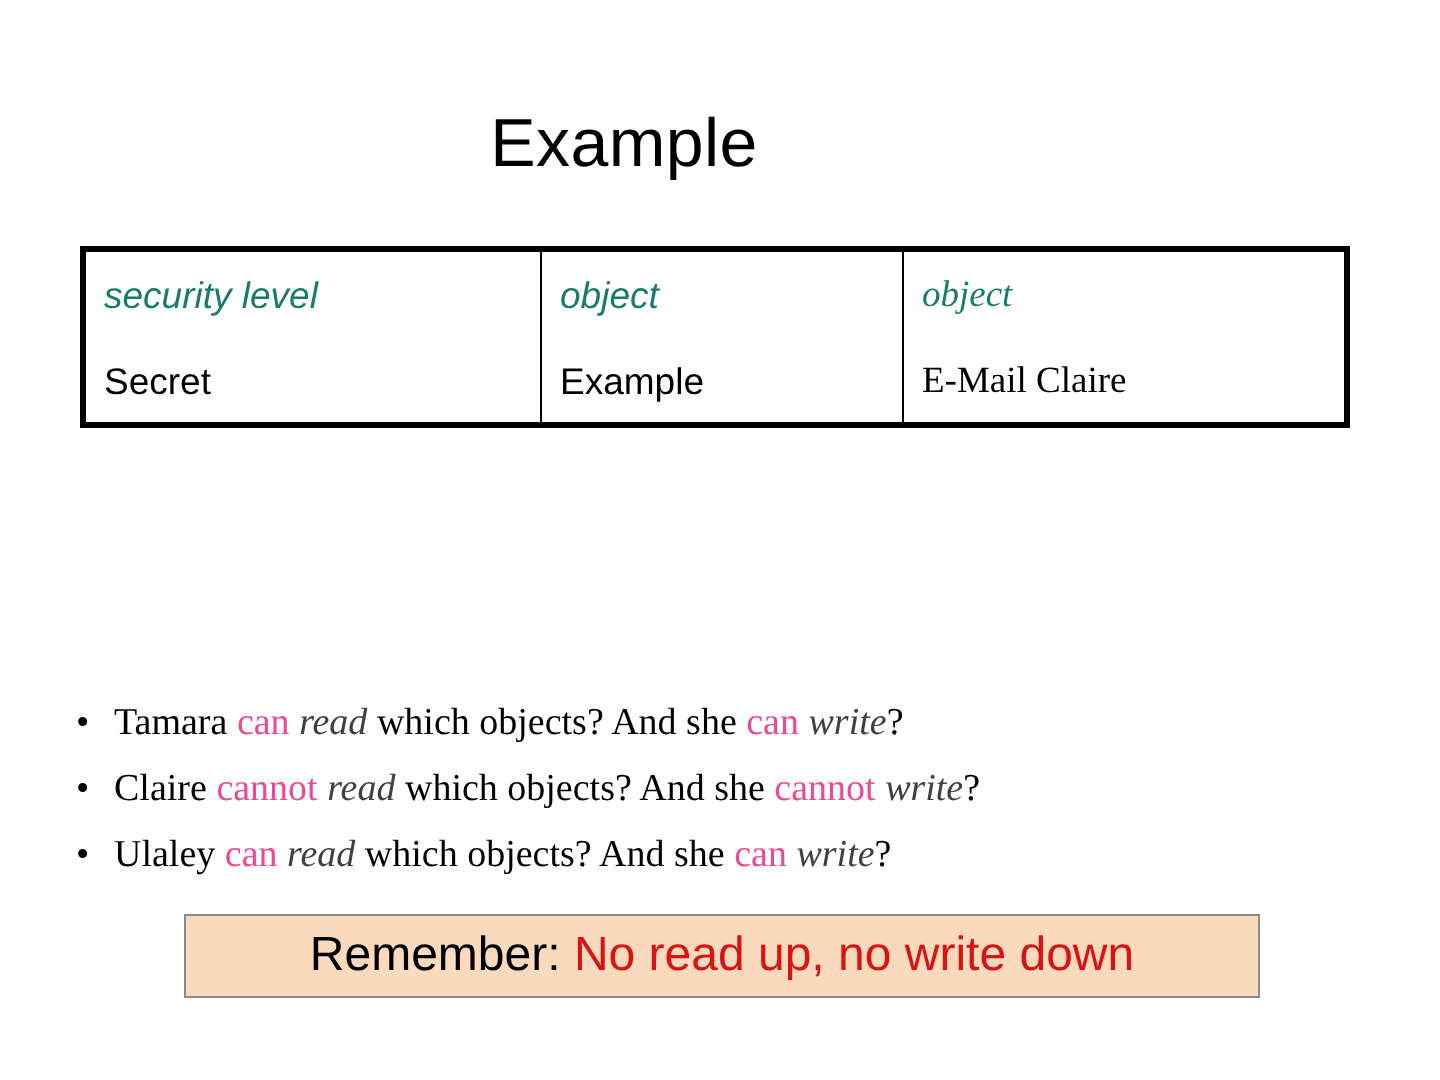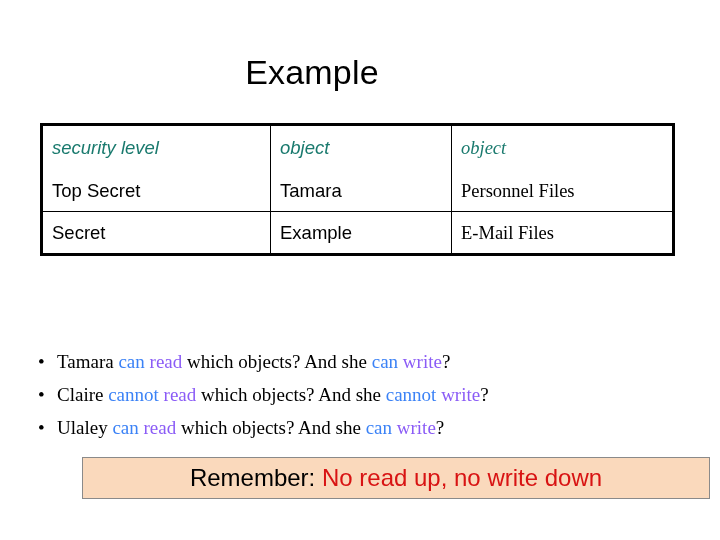--- a/index.html
+++ b/index.html
@@ -91,34 +91,35 @@
   #bullet-list li .bullet-dot {
     position: absolute;
     left: 8px;
     top: 0;
     font-family: "Liberation Serif", serif;
     font-size: 19px;
     line-height: 33px;
     color: #000000;
   }
   .kw-red {
-    color: #3b82f6;
+    color: #ec4899;
     font-family: "Liberation Serif", serif;
   }
   .kw-blue {
-    color: #8b5cf6;
+    color: #404040;
+    font-style: italic;
     font-family: "Liberation Serif", serif;
   }
 
   
   #callout-box {
     position: absolute;
-    left: 82px;
+    left: 92px;
     top: 457px;
-    width: 628px;
+    width: 538px;
     height: 42px;
     box-sizing: border-box;
     background: #fad9bc;
     border: 1.5px solid #8a8a8a;
     display: flex;
     align-items: center;
     justify-content: center;
   }
   #callout-box .callout-text {
     font-family: "Liberation Sans", sans-serif;
@@ -144,28 +145,23 @@
   </colgroup>
   <thead>
     <tr>
       <td>security level</td>
       <td>object</td>
       <td>object</td>
     </tr>
   </thead>
   <tbody>
     <tr>
-      <td>Top Secret</td>
-      <td>Tamara</td>
-      <td>Personnel Files</td>
-    </tr>
-    <tr>
       <td>Secret</td>
       <td>Example</td>
-      <td>E-Mail Files</td>
+      <td>E-Mail Claire</td>
     </tr>
   </tbody>
 </table>
 
 <ul id="bullet-list">
   <li>
     <span class="bullet-dot">•</span><span>Tamara </span><span class="kw-red">can</span><span> </span><span class="kw-blue">read</span><span> which objects? And she </span><span class="kw-red">can</span><span> </span><span class="kw-blue">write</span><span>?</span>
   </li>
   <li>
     <span class="bullet-dot">•</span><span>Claire </span><span class="kw-red">cannot</span><span> </span><span class="kw-blue">read</span><span> which objects? And she </span><span class="kw-red">cannot</span><span> </span><span class="kw-blue">write</span><span>?</span>

